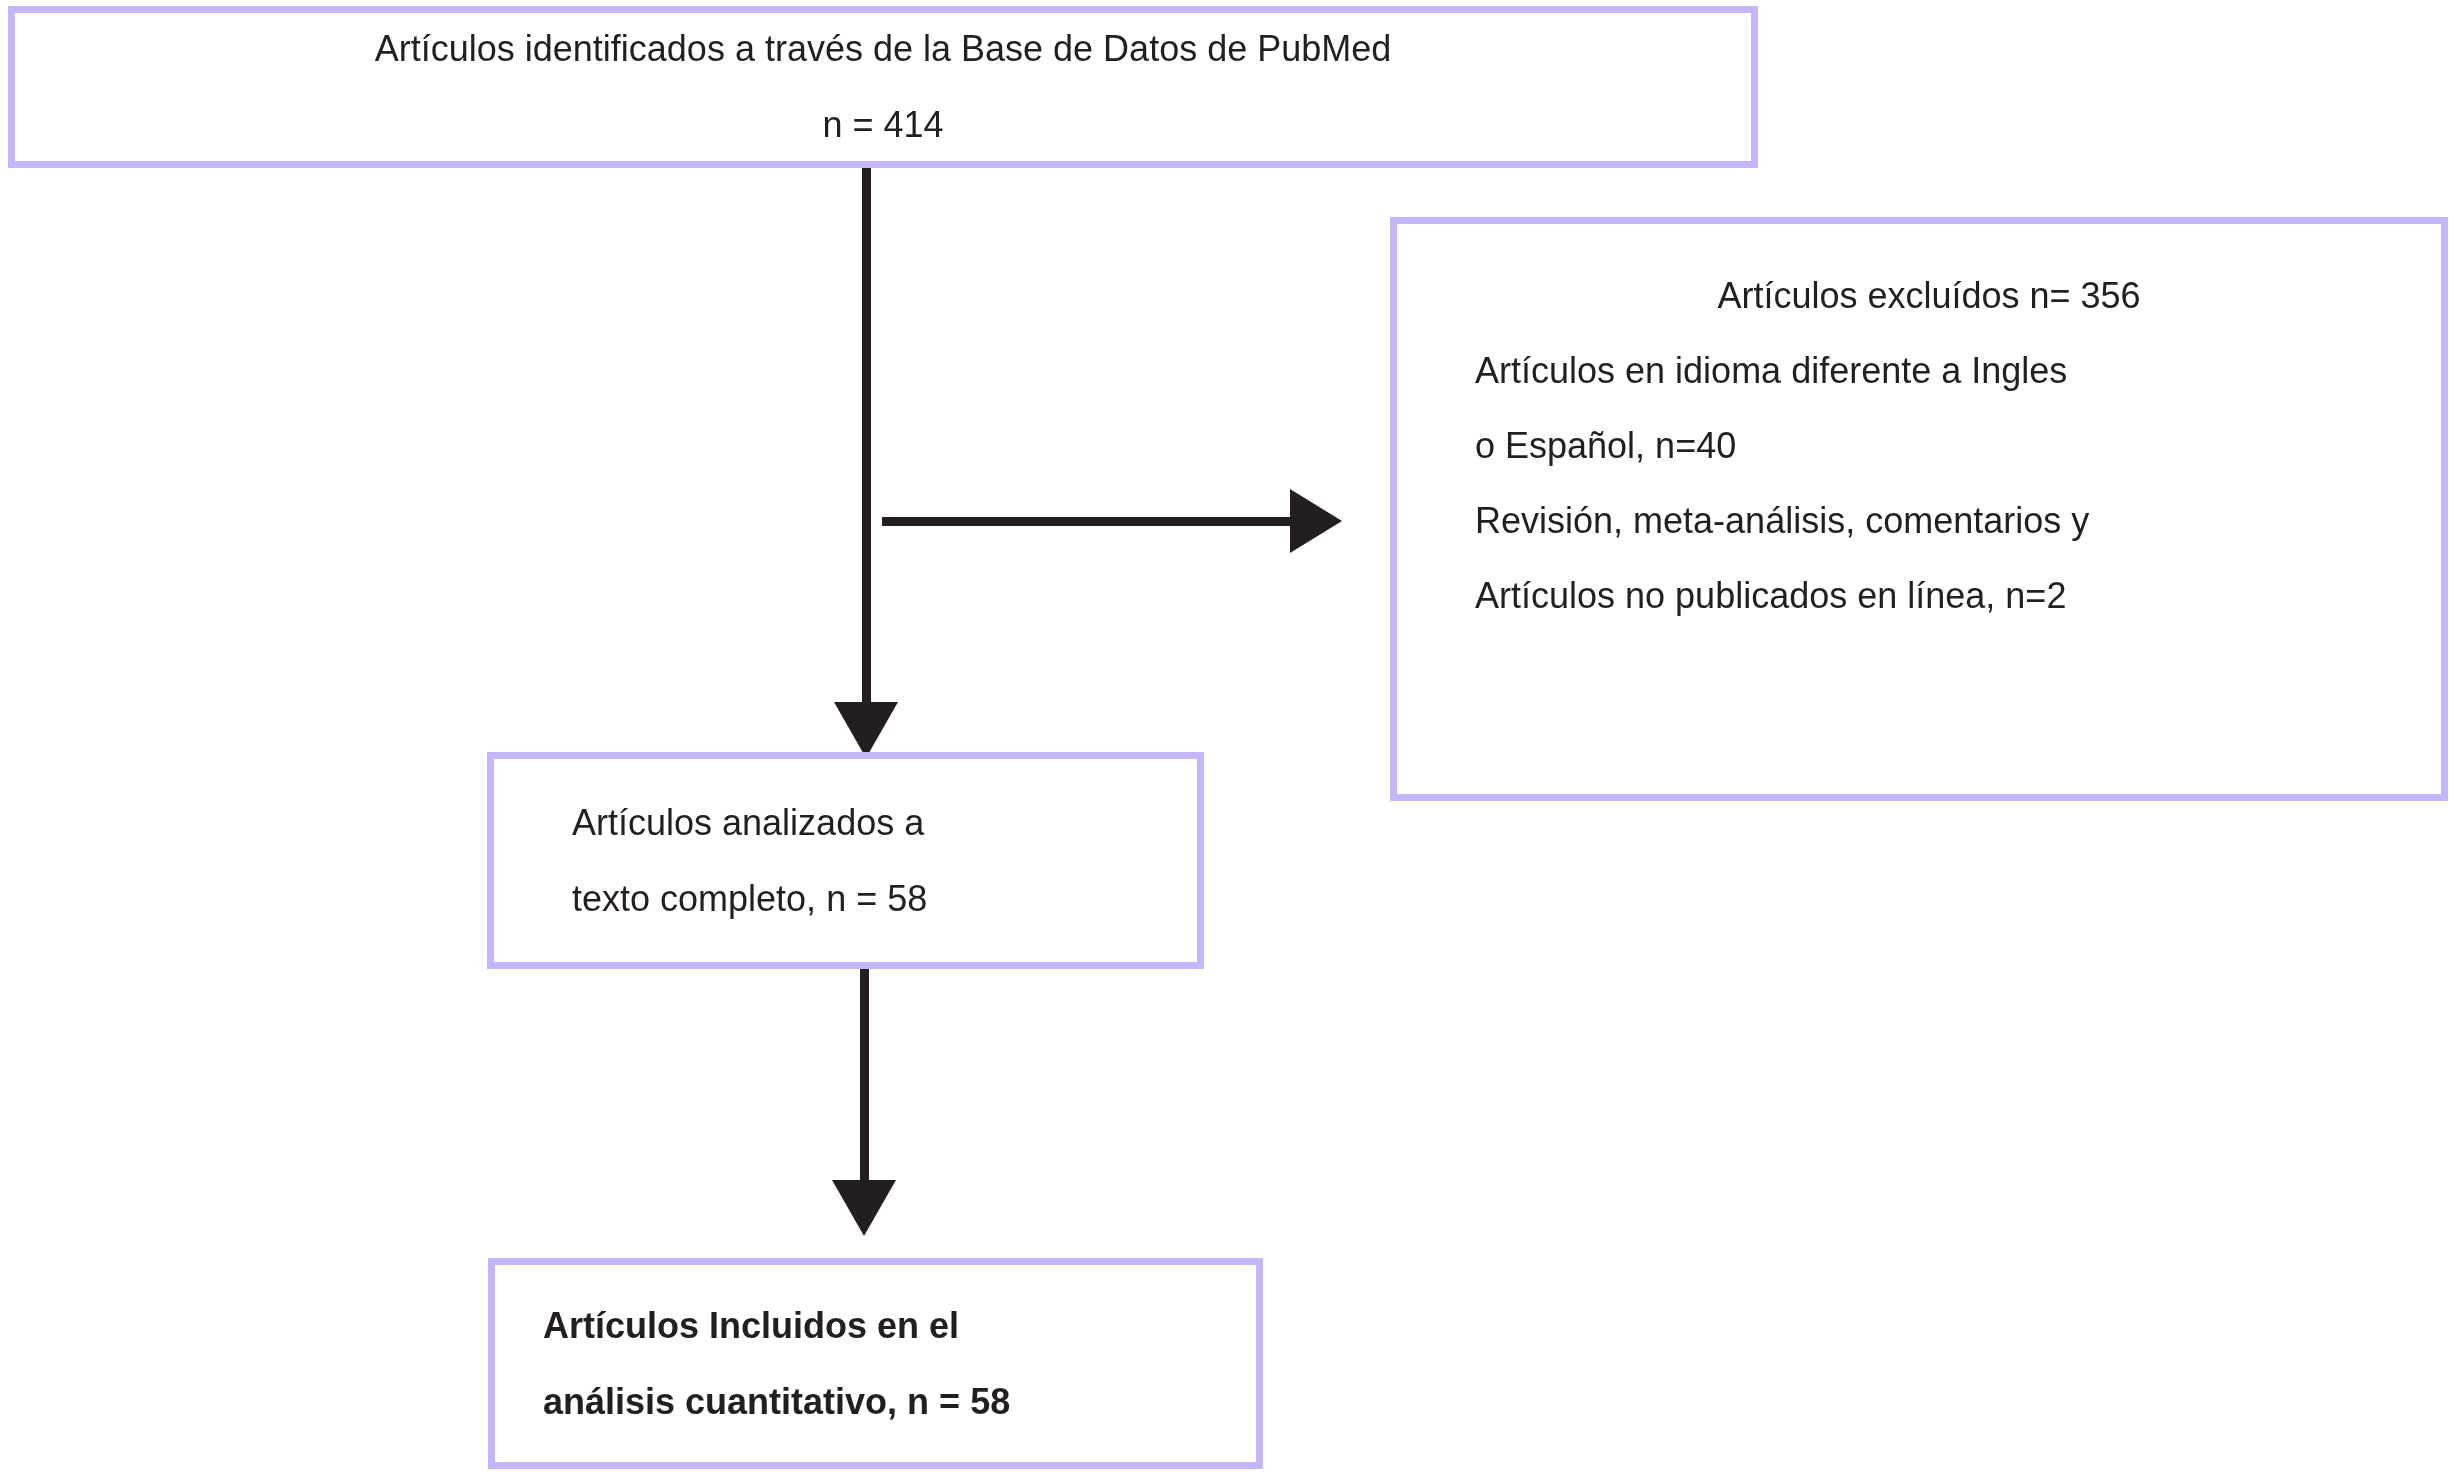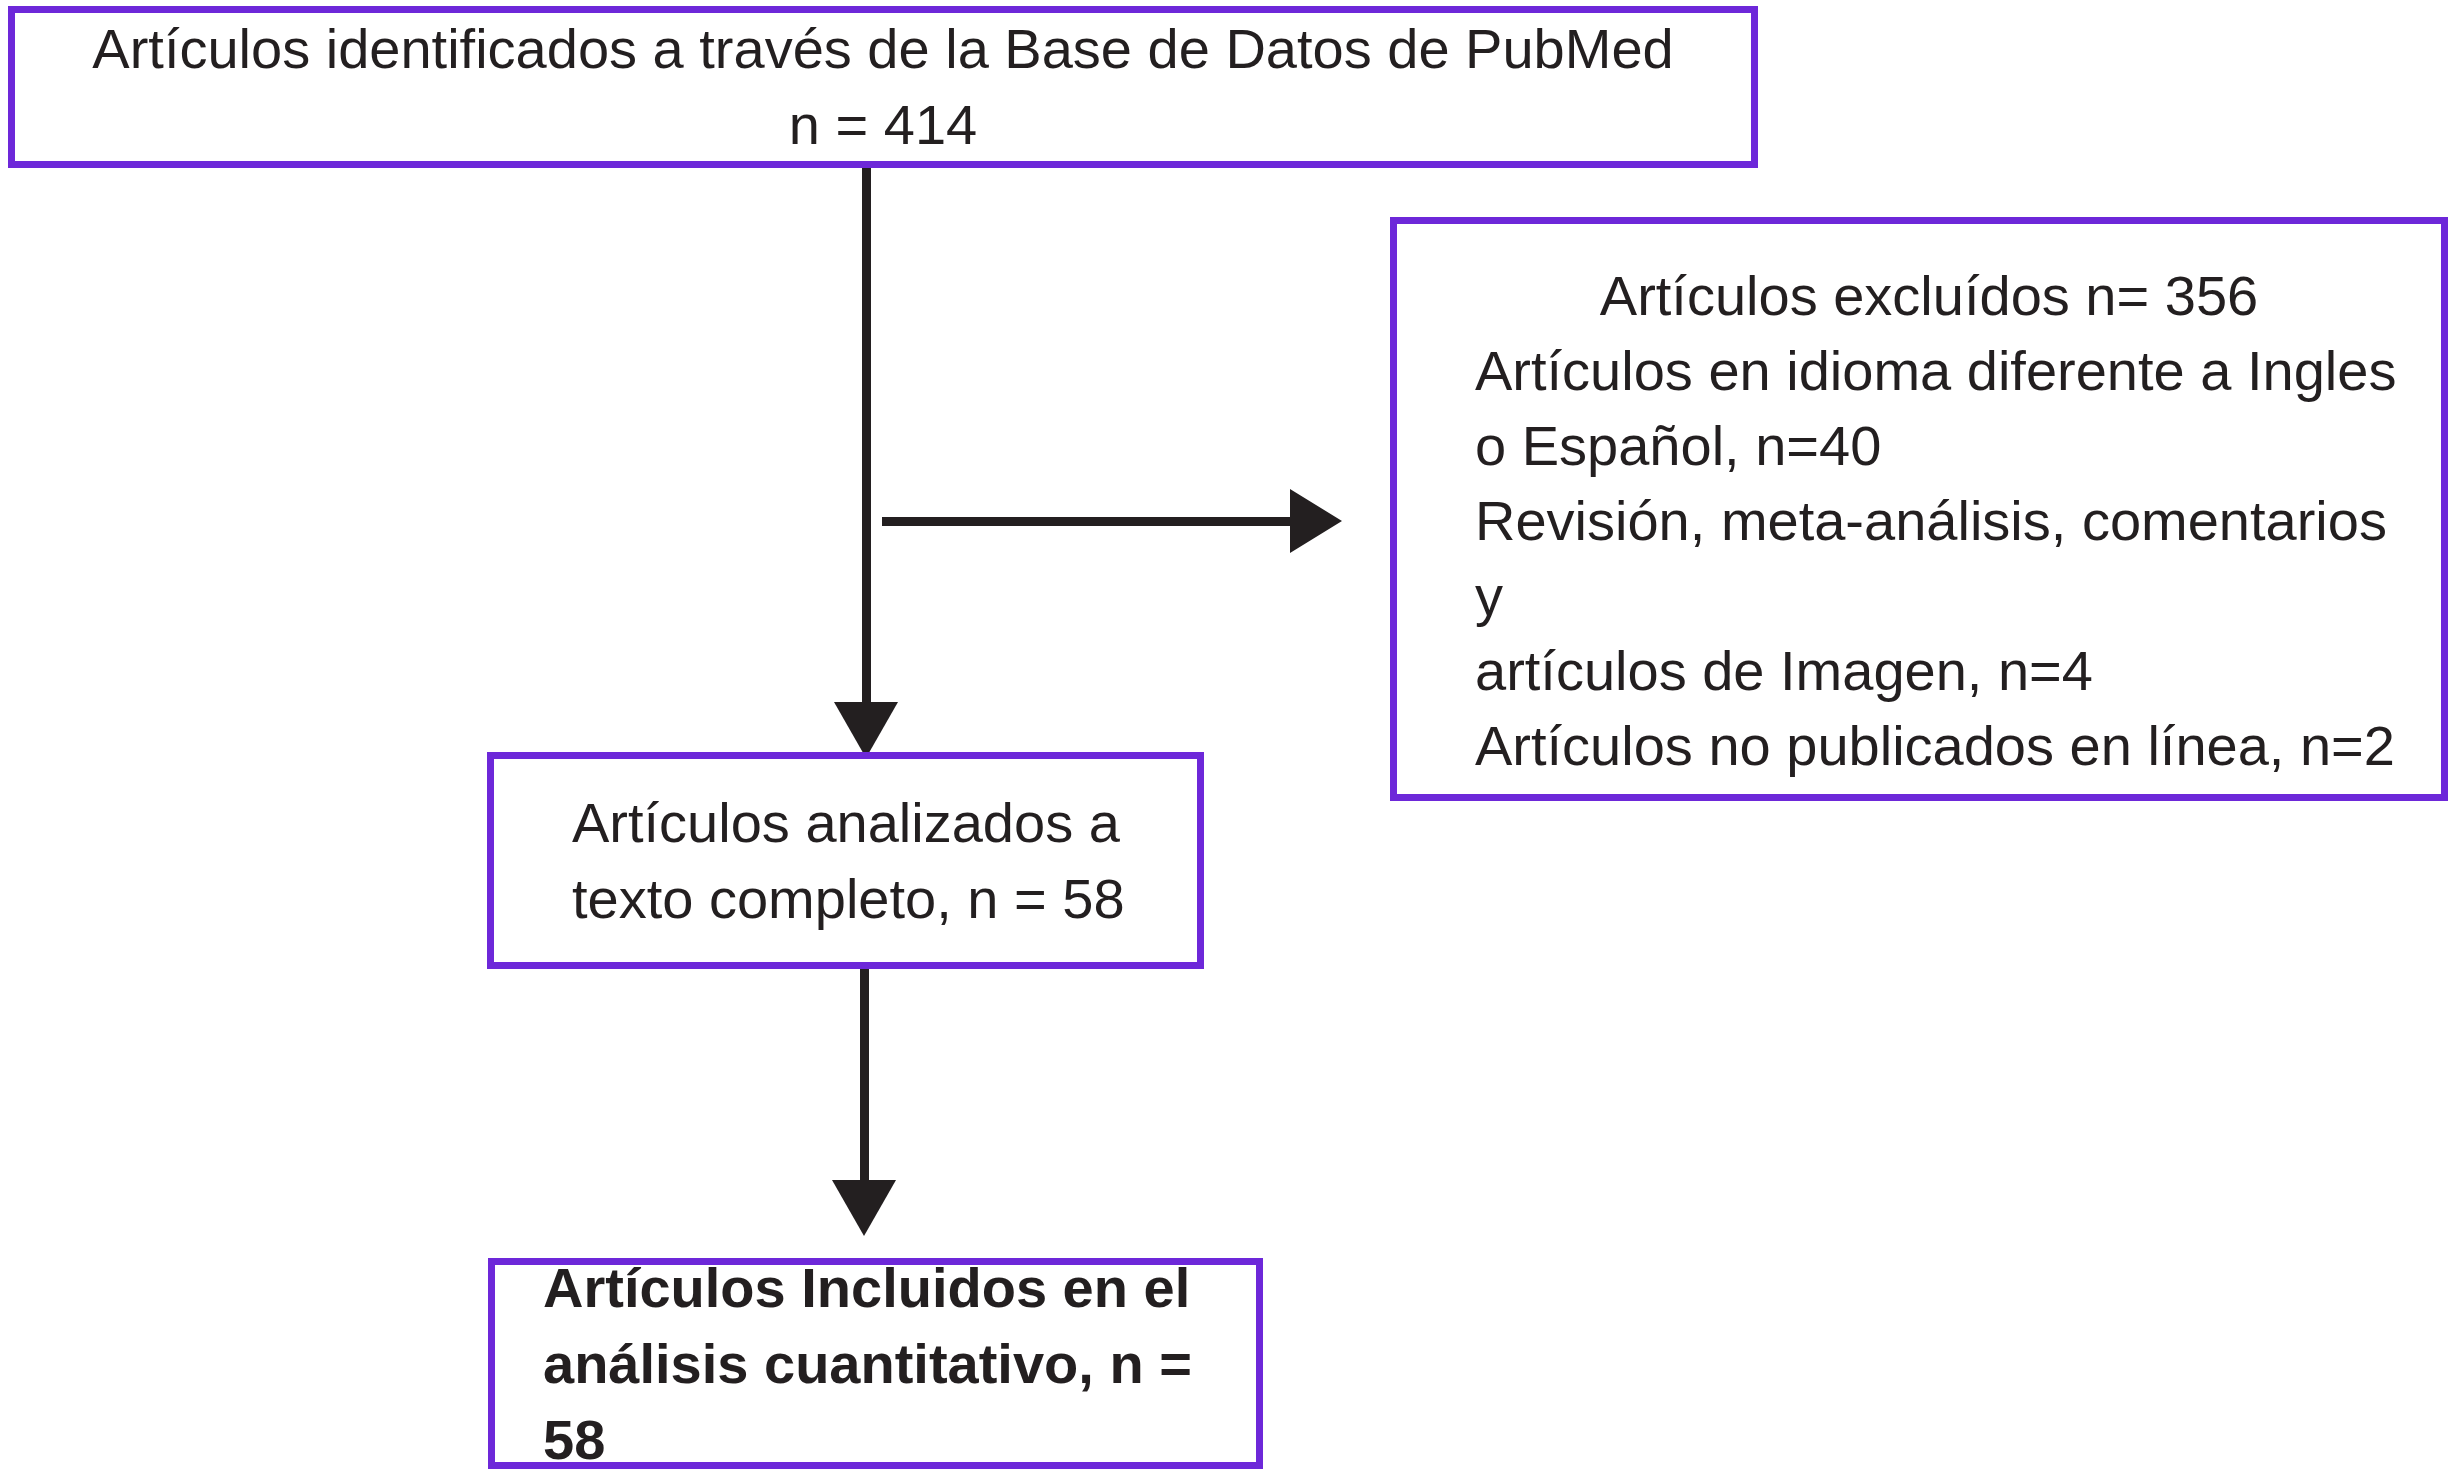--- a/index.html
+++ b/index.html
@@ -12,23 +12,23 @@
     width: 2460px;
     height: 1474px;
     background: #ffffff;
     font-family: "Liberation Sans", sans-serif;
     color: #231f20;
     overflow: hidden;
   }
   .flowbox {
     position: absolute;
     box-sizing: border-box;
-    border: 7px solid #6d28d9;
+    border: 7px solid #c4b5fd;
     background: #ffffff;
-    font-size: 56px;
+    font-size: 36px;
     line-height: 76px;
   }
   .box-identified {
     left: 8px; top: 6px; width: 1750px; height: 162px;
     display: flex; flex-direction: column;
     justify-content: center; align-items: center;
     text-align: center;
   }
   .box-excluded {
     left: 1390px; top: 217px; width: 1058px; height: 584px;
@@ -95,21 +95,20 @@
   <div class="head-down v1-head"></div>
 
   <div class="shaft-h h-shaft"></div>
   <div class="head-right h-head"></div>
 
   <div class="flowbox box-excluded">
     <div class="heading">Artículos excluídos n= 356</div>
     <div>Artículos en idioma diferente a Ingles</div>
     <div>o Español, n=40</div>
     <div>Revisión, meta-análisis, comentarios y</div>
-    <div>artículos de Imagen, n=4</div>
     <div>Artículos no publicados en línea, n=2</div>
   </div>
 
   <div class="flowbox box-fulltext">
     <div>Artículos analizados a</div>
     <div>texto completo, n = 58</div>
   </div>
 
   <div class="shaft-v v2-shaft"></div>
   <div class="head-down v2-head"></div>

